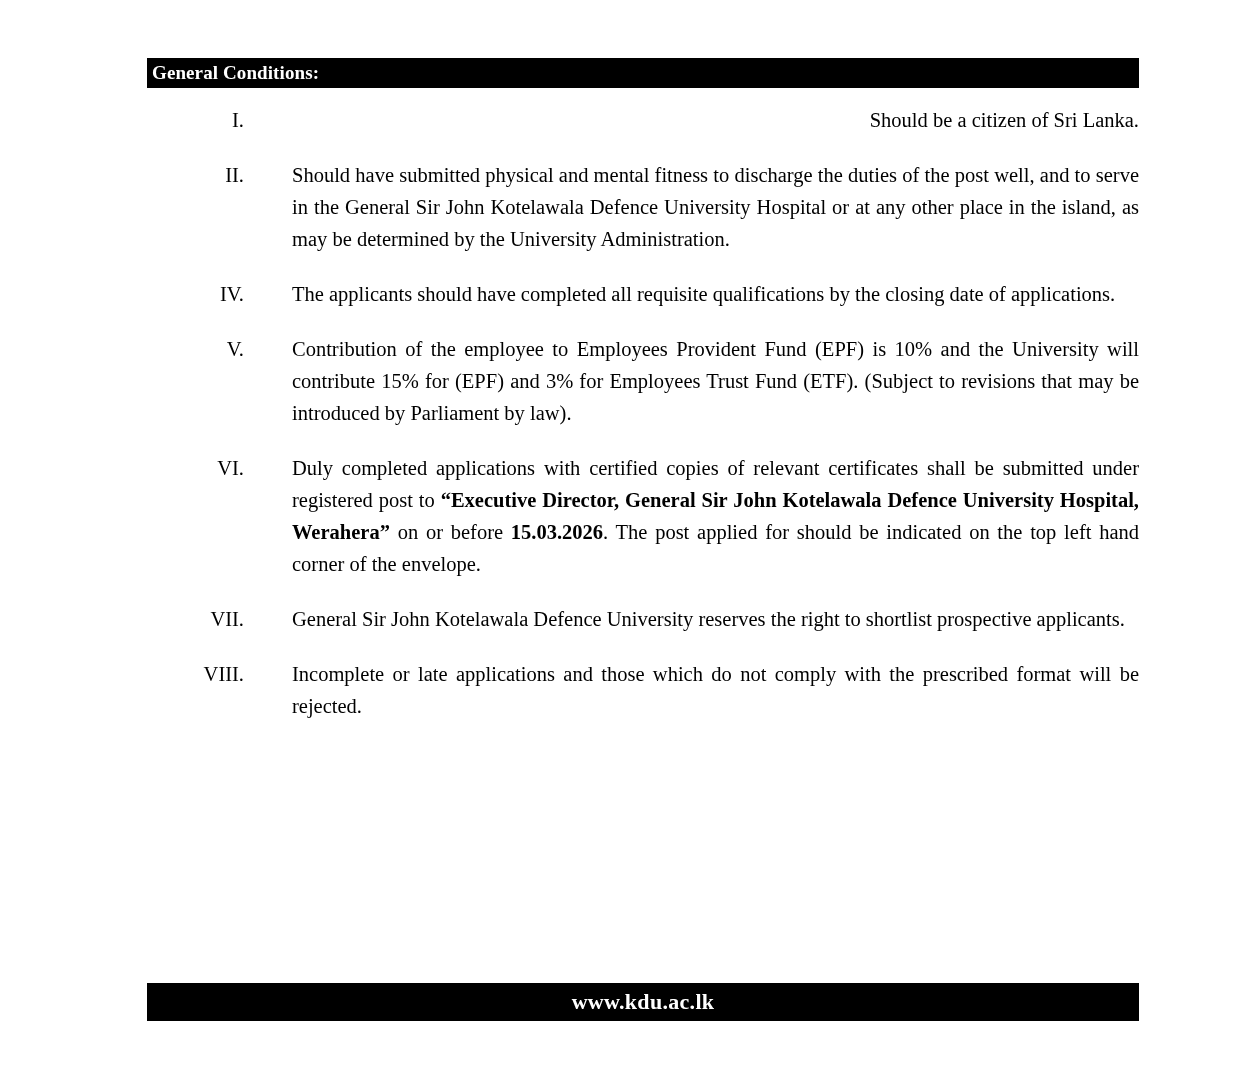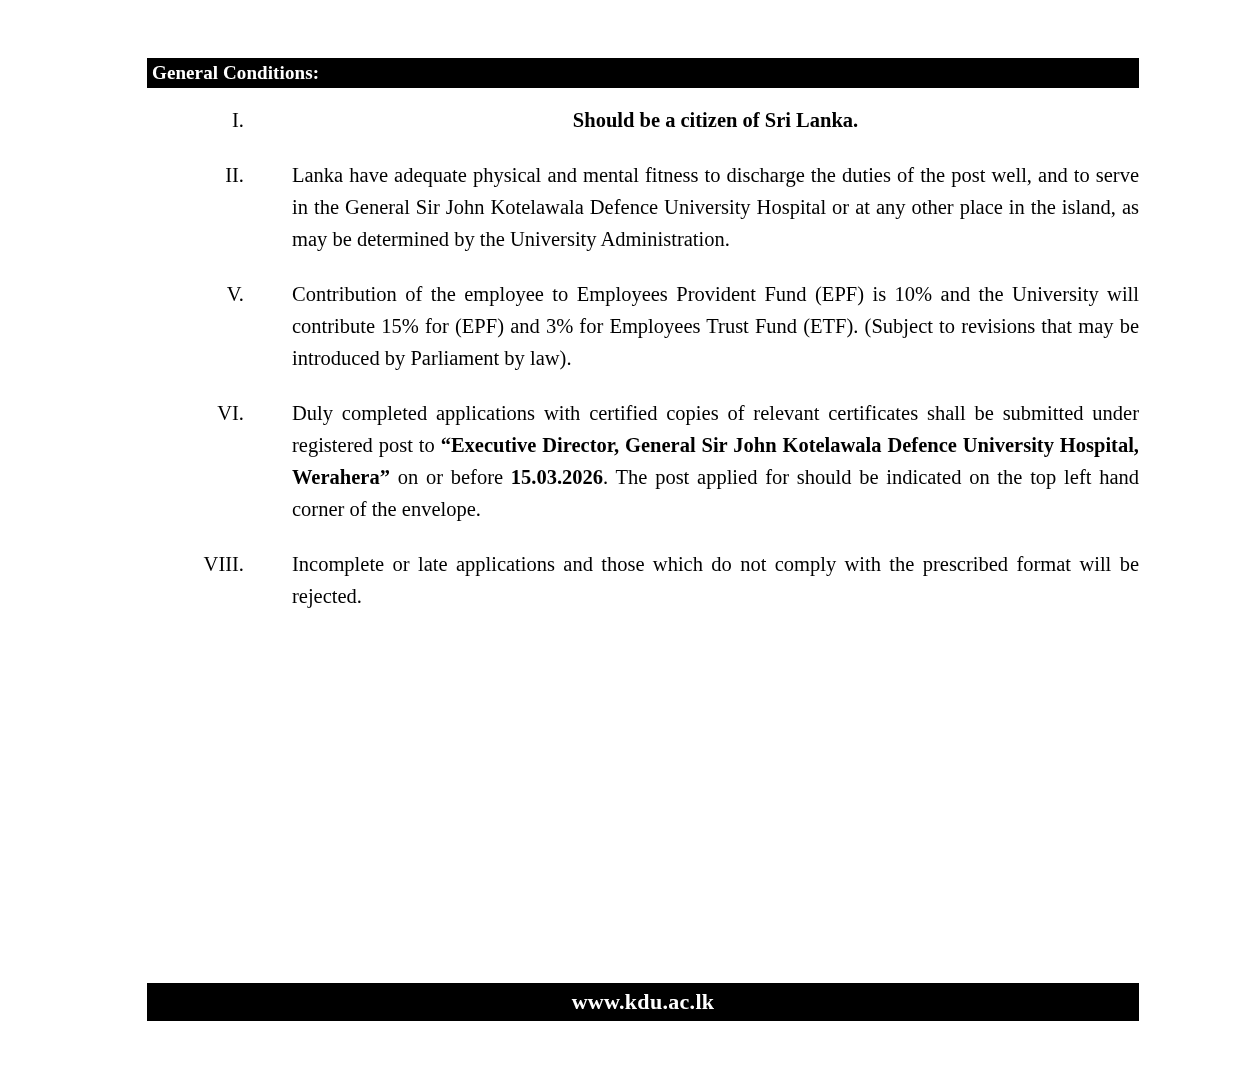--- a/index.html
+++ b/index.html
@@ -61,22 +61,21 @@
   .txt {
     flex: 1 1 auto;
     padding-left: 48px;
     font-size: 20.5px;
     line-height: 32px;
     text-align: justify;
     text-justify: inter-word;
     box-sizing: border-box;
   }
   .txt.nojustify {
-    text-align: center;
-    font-weight: bold;
+    text-align: right;
   }
   b, .bold {
     font-weight: bold;
   }
   .link {
     color: #1a1a8c;
     text-decoration: underline;
   }
   .footer-bar {
     position: absolute;
@@ -107,35 +106,43 @@
 
   <div class="content">
 
     <div class="item">
       <div class="num">I.</div>
       <div class="txt nojustify">Should be a citizen of Sri Lanka.</div>
     </div>
 
     <div class="item">
       <div class="num">II.</div>
-      <div class="txt">Lanka have adequate physical and mental fitness to discharge the duties of the post well, and to serve in the General Sir John Kotelawala Defence University Hospital or at any other place in the island, as may be determined by the University Administration.</div>
+      <div class="txt">Should have submitted physical and mental fitness to discharge the duties of the post well, and to serve in the General Sir John Kotelawala Defence University Hospital or at any other place in the island, as may be determined by the University Administration.</div>
     </div>
 
 
+    <div class="item">
+      <div class="num">IV.</div>
+      <div class="txt">The applicants should have completed all requisite qualifications by the closing date of applications.</div>
+    </div>
 
     <div class="item">
       <div class="num">V.</div>
       <div class="txt">Contribution of the employee to Employees Provident Fund (EPF) is 10% and the University will contribute 15% for (EPF) and 3% for Employees Trust Fund (ETF). (Subject to revisions that may be introduced by Parliament by law).</div>
     </div>
 
     <div class="item">
       <div class="num">VI.</div>
       <div class="txt"><span>Duly completed applications with certified copies of relevant certificates shall be submitted under registered post to </span><span class="bold">“Executive Director, General Sir John Kotelawala Defence University Hospital, Werahera”</span><span> on or  before </span><span class="bold">15.03.2026</span><span>. The post applied for should be indicated on the top left hand corner of the envelope.</span></div>
     </div>
 
+    <div class="item">
+      <div class="num">VII.</div>
+      <div class="txt">General Sir John Kotelawala Defence University reserves the right to shortlist prospective applicants.</div>
+    </div>
 
     <div class="item">
       <div class="num">VIII.</div>
       <div class="txt">Incomplete or late applications and those which do not comply with the prescribed format will be rejected.</div>
     </div>
 
 
   </div>
 
   <div class="footer-bar">

